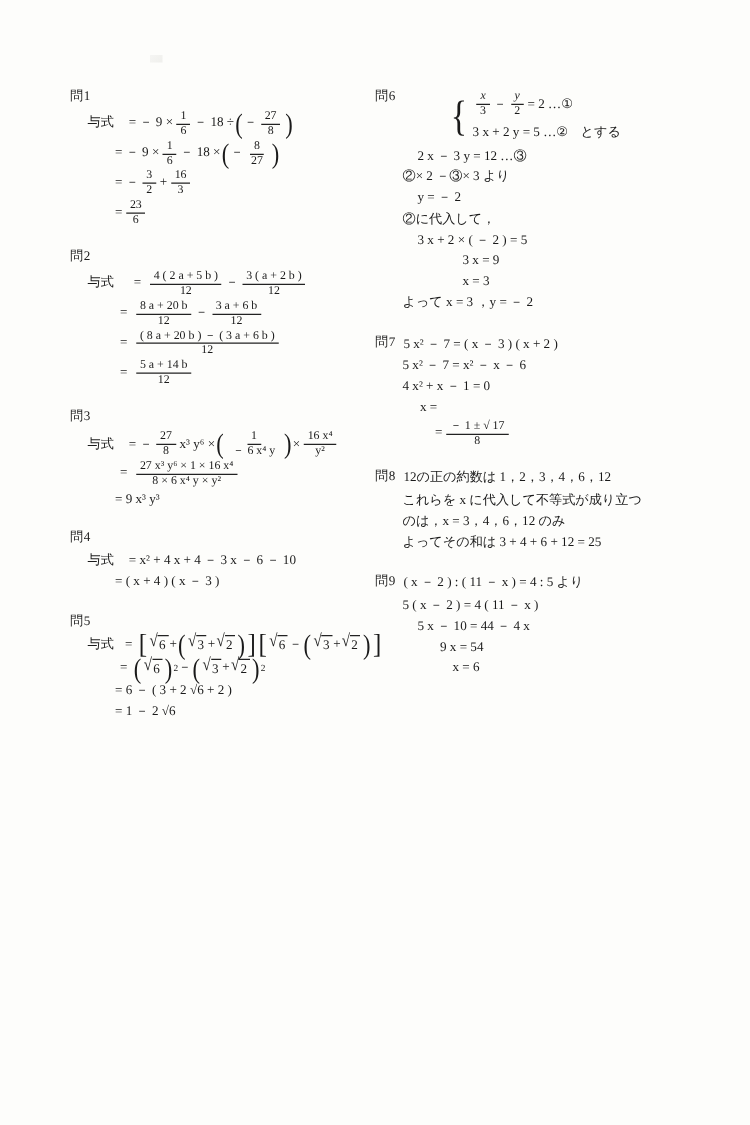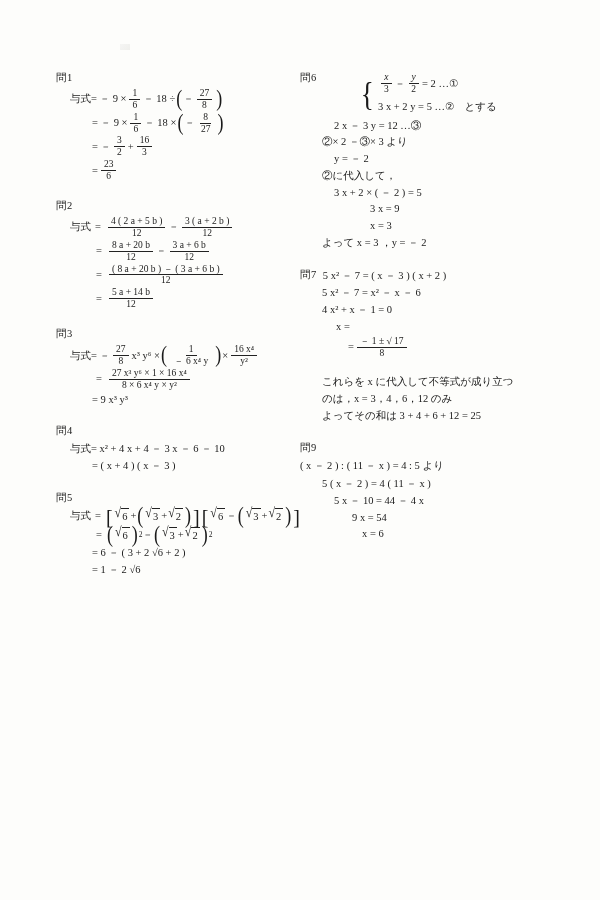--- a/index.html
+++ b/index.html
@@ -45,21 +45,21 @@
   .line {
     display: flex;
     align-items: center;
     white-space: nowrap;
     margin: 1px 0;
     min-height: 14px;
   }
   .lead {
     display: inline-block;
     min-width: 0;
-    margin-right: 0;
+    margin-right: 12px;
   }
   .lead-pad { padding-left: 22px; }
   .eqsign { margin: 0 4px; }
 
   
   .frac {
     display: inline-flex;
     flex-direction: column;
     align-items: center;
     vertical-align: middle;
@@ -443,35 +443,41 @@
           <span>=</span>
           <span class="frac">
             <span class="num">－ 1 ± √ 17</span>
             <span class="den">8</span>
           </span>
         </div>
       </div>
     </div>
 
     <div class="problem">
+      <div style="display:flex;">
+        <div class="p-label" style="margin-right:6px;">問8</div>
+        <div class="line">
+            <span>12の正の約数は  1，2，3，4，6，12</span>
+          </div>
+      </div>
       <div class="p-body" style="padding-left:22px;">
         <div class="line">
             <span>これらを x に代入して不等式が成り立つ</span>
           </div>
         <div class="line">
             <span>のは，x = 3，4，6，12  のみ</span>
           </div>
         <div class="line">
             <span>よってその和は  3 + 4 + 6 + 12 = 25</span>
           </div>
       </div>
     </div>
 
     <div class="problem">
-      <div style="display:flex;flex-direction:column;">
+      <div style="display:flex;">
         <div class="p-label" style="margin-right:6px;">問9</div>
         <div class="line">
             <span>( x － 2 ) : ( 11 － x ) = 4 : 5  より</span>
           </div>
       </div>
       <div class="p-body" style="padding-left:22px;">
         <div class="line">
             <span>5 ( x － 2 ) = 4 ( 11 － x )</span>
           </div>
         <div class="line" style="padding-left:12px;">

